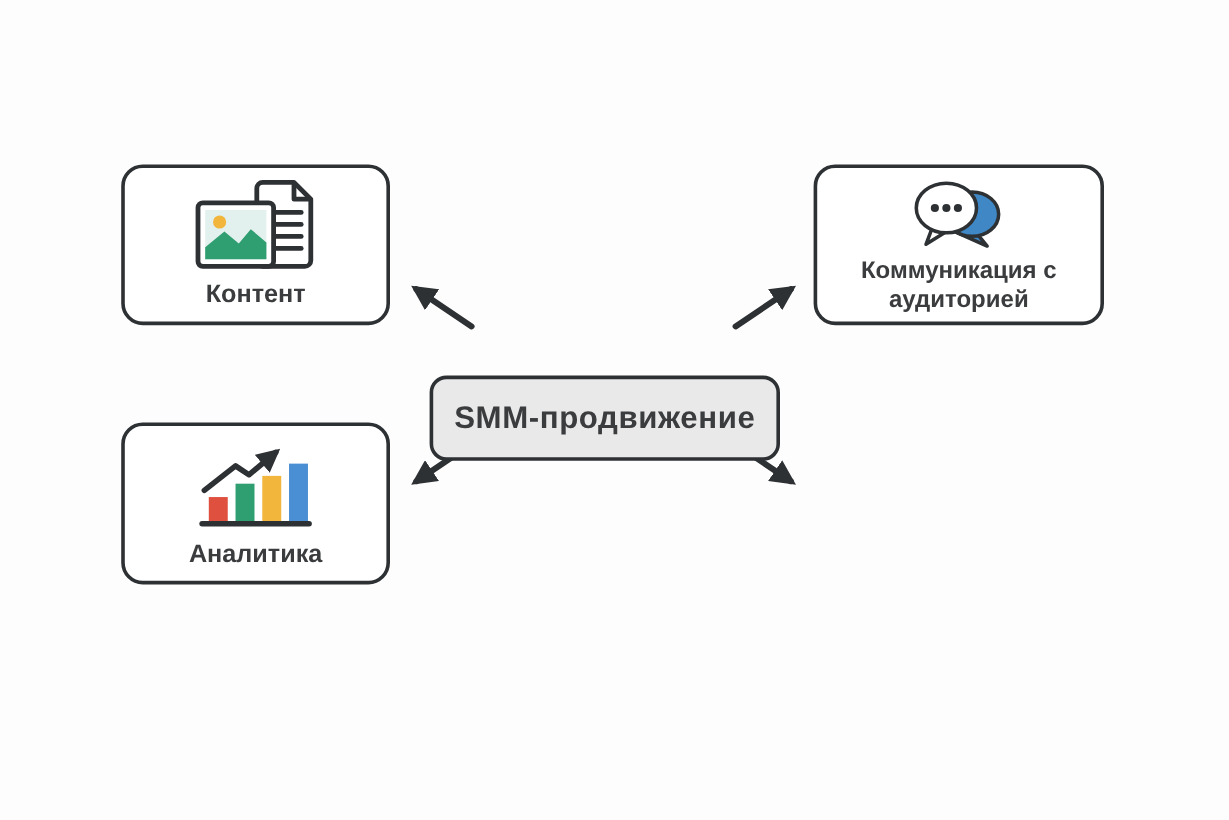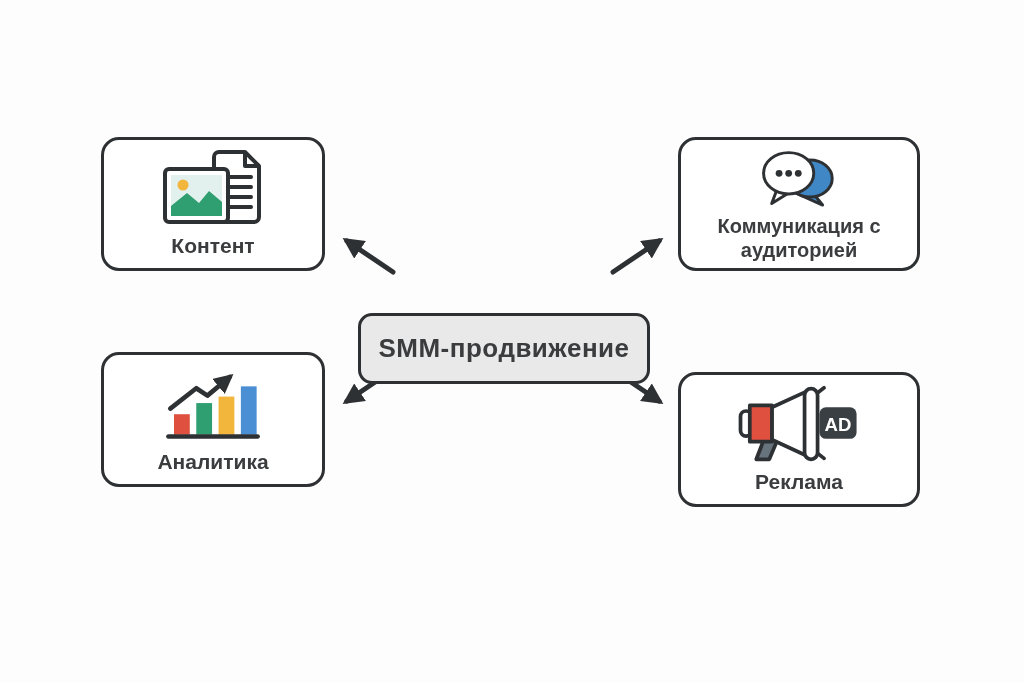--- a/index.html
+++ b/index.html
@@ -127,39 +127,18 @@
       <rect x="14" y="53" width="17" height="22" fill="var(--red, #df503e)"></rect>
       <rect x="38" y="41" width="17" height="34" fill="var(--green, #2f9e70)"></rect>
       <rect x="62" y="34" width="17" height="41" fill="var(--yellow, #f2b63d)"></rect>
       <rect x="86" y="23" width="17" height="52" fill="var(--blue, #4a8fd3)"></rect>
       <line x1="8" y1="77" x2="104" y2="77" stroke="var(--outline, #2e3134)" stroke-width="5" stroke-linecap="round"></line>
       <polyline points="10,47 38,25 50,33 74,13" fill="none" stroke="var(--outline, #2e3134)" stroke-width="5" stroke-linecap="round" stroke-linejoin="round" marker-end="url(#arrowhead)"></polyline>
     </svg>
     <div class="node-label">Аналитика</div>
   </div>
 
-  <div class="node node-bottom-right">
-    <svg class="node-icon" width="128" height="78" viewBox="0 0 132 84">
-
-      <rect x="88" y="24" width="40" height="34" rx="7" fill="var(--badge-bg, #3a3f44)"></rect>
-      <text class="ad-badge-text" x="108" y="49" text-anchor="middle" fill="var(--badge-text, #ffffff)">AD</text>
-
-      <path d="M84 10 L93 3" stroke="var(--outline, #2e3134)" stroke-width="4" stroke-linecap="round" fill="none"></path>
-      <path d="M84 72 L93 79" stroke="var(--outline, #2e3134)" stroke-width="4" stroke-linecap="round" fill="none"></path>
-
-      <polygon points="30,54 45,54 34,80 20,80" fill="var(--handle-gray, #67737d)" stroke="var(--outline, #2e3134)" stroke-width="4" stroke-linejoin="round"></polygon>
-
-      <rect x="3" y="28" width="12" height="27" rx="6" fill="#ffffff" stroke="var(--outline, #2e3134)" stroke-width="4"></rect>
-
-      <rect x="13" y="22" width="24" height="39" fill="var(--red, #df503e)" stroke="var(--outline, #2e3134)" stroke-width="4" stroke-linejoin="round"></rect>
-
-      <polygon points="37,24 76,6 76,77 37,59" fill="#ffffff" stroke="var(--outline, #2e3134)" stroke-width="4" stroke-linejoin="round"></polygon>
-
-      <rect x="72" y="4" width="14" height="76" rx="7" fill="#ffffff" stroke="var(--outline, #2e3134)" stroke-width="4"></rect>
-    </svg>
-    <div class="node-label">Реклама</div>
-  </div>
 
   <div class="center-node">
     <div class="center-label">SMM-продвижение</div>
   </div>
 
 </div>
 
 </body></html>

